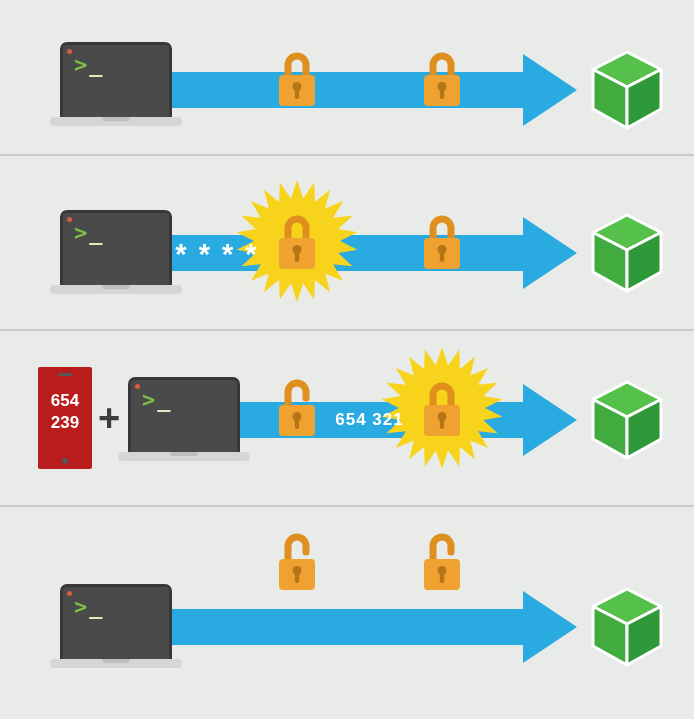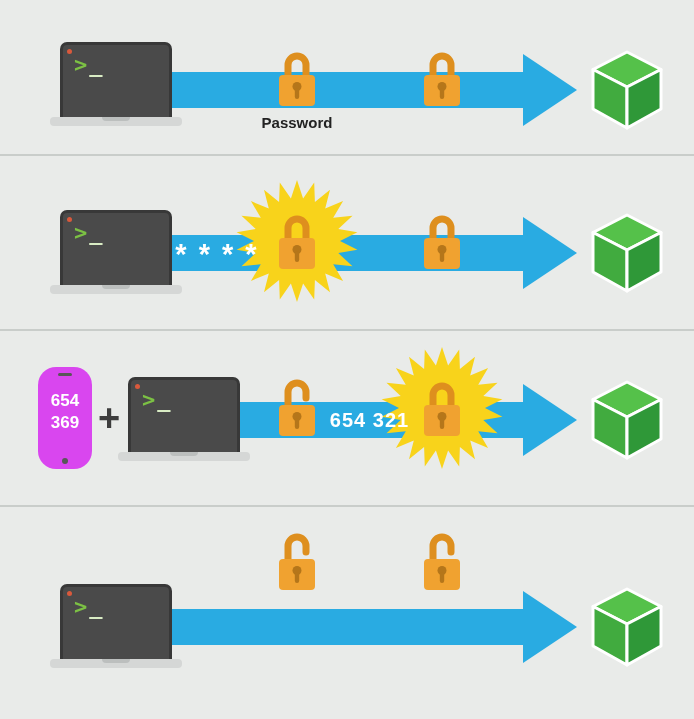--- a/index.html
+++ b/index.html
@@ -58,30 +58,30 @@
     border-left: 54px solid var(--arrow, #29abe2);
   }
 
   
   .lock-label {
     position: absolute; width: 140px; text-align: center;
     font-size: 15px; font-weight: bold; color: #222;
   }
   .arrow-text { position: absolute; color: #fff; font-weight: bold; text-align: center; }
   .asterisks { font-size: 29px; line-height: 29px; letter-spacing: 2px; }
-  .otp-on-arrow { font-size: 20px; line-height: 20px; letter-spacing: 1px; }
+  .otp-on-arrow { font-size: 17px; line-height: 20px; letter-spacing: 1px; }
   .plus-sign {
     position: absolute; width: 30px; text-align: center;
     font-size: 38px; line-height: 38px; font-weight: bold; color: #3d3d3d;
   }
 
   
   .phone {
     position: absolute; width: 54px; height: 102px;
-    background: #d946ef; border-radius: 18px;
+    background: #b91c1c; border-radius: 2px;
   }
   .phone-speaker {
     position: absolute; left: 20px; top: 6px; width: 14px; height: 3px;
     background: #575757; border-radius: 2px;
   }
   .phone-text {
     position: absolute; top: 23px; left: 0; width: 100%; text-align: center;
     color: #fff; font-size: 17px; font-weight: bold; line-height: 22px;
   }
   .phone-home {
@@ -119,21 +119,20 @@
         <div class="laptop-notch"></div>
       </div>
     </div>
 
     <svg class="abs" style="left:274px; top:48px;" width="46" height="60" viewBox="0 0 46 60">
       <path class="lock-shackle" d="M14 29 V17 a9 9 0 0 1 18 0 V29"></path>
       <rect class="lock-body-rect" x="5" y="27" width="36" height="31" rx="4"></rect>
       <circle class="lock-keyhole" cx="23" cy="38.5" r="4.5"></circle>
       <rect class="lock-keyhole" x="20.8" y="40" width="4.4" height="11" rx="2.2"></rect>
     </svg>
-    <div class="lock-label" style="left:227px; top:114px;">Password</div>
 
     <svg class="abs" style="left:419px; top:48px;" width="46" height="60" viewBox="0 0 46 60">
       <path class="lock-shackle" d="M14 29 V17 a9 9 0 0 1 18 0 V29"></path>
       <rect class="lock-body-rect" x="5" y="27" width="36" height="31" rx="4"></rect>
       <circle class="lock-keyhole" cx="23" cy="38.5" r="4.5"></circle>
       <rect class="lock-keyhole" x="20.8" y="40" width="4.4" height="11" rx="2.2"></rect>
     </svg>
 
     <svg class="abs" style="left:589px; top:48px;" width="76" height="84" viewBox="0 0 76 84">
       <polygon class="cube-top" points="38,4 72,21.5 38,39 4,21.5"></polygon>
@@ -188,21 +187,21 @@
   <div class="divider" style="top:329px;"></div>
 
   <div class="row">
     <div class="arrow-bar" style="left:236px; top:402px; width:289px;"></div>
     <div class="arrow-head" style="left:523px; top:384px;"></div>
 
     <div class="phone" style="left:38px; top:367px;">
       <div class="phone-speaker"></div>
       <div class="phone-text">
         <div>654</div>
-        <div>369</div>
+        <div>239</div>
       </div>
       <div class="phone-home"></div>
     </div>
 
     <div class="plus-sign" style="left:94px; top:399px;">+</div>
 
     <div class="laptop" style="left:118px; top:377px;">
       <div class="laptop-screen">
         <div class="screen-dot"></div>
         <div class="prompt"><span class="gt">&gt;</span><span class="cursor">_</span></div>

